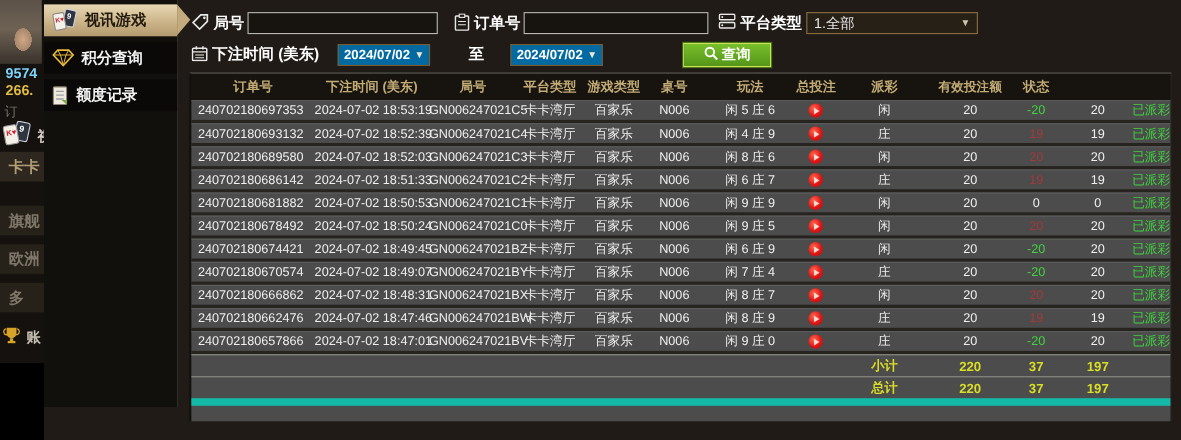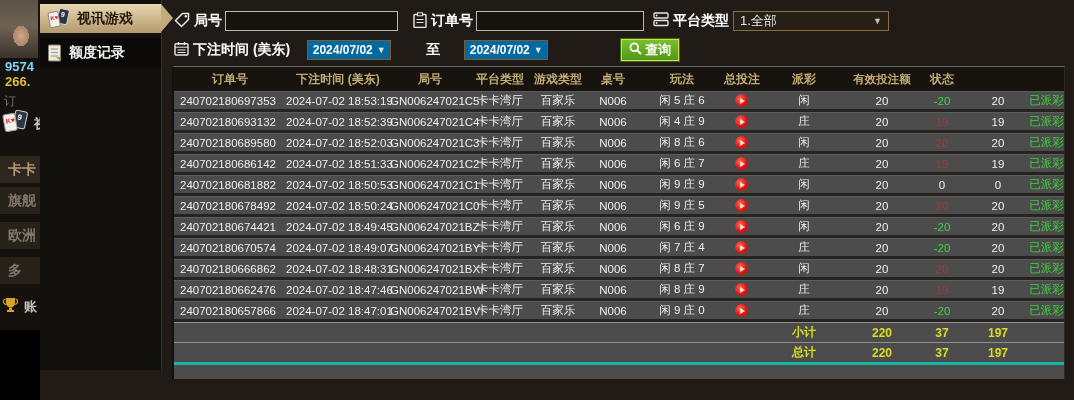--- a/index.html
+++ b/index.html
@@ -50,21 +50,21 @@
     font-size:12px;padding:0 4px;outline:none;}
   .fselect{width:142px;height:18px;background:#272017;border:1px solid #8a6f3e;color:#e8e8e8;font-size:13px;
     display:flex;align-items:center;justify-content:space-between;padding:0 6px;cursor:pointer;}
   .fselect .chev{color:#cfc4a8;font-size:9px;}
   .date-btn{width:82px;height:18px;background:#0369a1;border:1px solid #7a5c30;color:#fff;font-weight:bold;
     font-size:12px;display:flex;align-items:center;justify-content:center;gap:4px;cursor:pointer;}
   .date-btn .chev{font-size:9px;color:#f0e6d2;}
   .to-label{color:#fff;font-weight:bold;font-size:14px;}
   .search-btn{height:20px;background:linear-gradient(180deg,#79bf2c 0%,#549619 100%);
     border:1px solid #cde05a;box-shadow:0 0 0 1px #3c6c10;color:#fff;font-weight:bold;font-size:13px;
-    display:flex;align-items:center;gap:3px;padding:0 7px;cursor:pointer;}
+    display:flex;align-items:center;gap:3px;padding:0 18px;cursor:pointer;}
 
   
   .bet-table{--cols:112px 104px 80px 60px 56px 54px 84px 34px 92px 64px 56px 56px 41px;
     margin:5px 0 0 10px;width:893px;box-sizing:border-box;
     border-left:2px solid #131110;border-right:1px solid #2a2724;border-top:1px solid #6b6b66;}
   .t-head{display:grid;grid-template-columns:var(--cols);background:#17130f;color:#c2ab74;
     font-weight:bold;font-size:12px;height:24px;align-items:center;text-align:center;white-space:nowrap;}
   .t-head .h-result{grid-column:span 2;}
   .t-head .h-valid{font-size:11.5px;}
   .t-row{display:grid;grid-template-columns:var(--cols);height:17px;align-items:center;text-align:center;
@@ -73,21 +73,21 @@
   .play{width:13px;height:13px;border-radius:50%;margin:0 auto;position:relative;cursor:pointer;
     background:radial-gradient(circle at 38% 35%,#ff6a52 0%,#e01414 55%,#b60d0d 100%);}
   .play::after{content:"";position:absolute;left:5px;top:3.5px;width:0;height:0;
     border-top:3px solid transparent;border-bottom:3px solid transparent;border-left:5px solid #ffd9d0;}
   .pay-neg{color:#41d341;}
   .pay-pos{color:#a23a3a;}
   .pay-zero{color:#efefef;}
   .c-status{color:#3ed23e;}
   .t-sum{display:grid;grid-template-columns:var(--cols);height:19px;align-items:center;text-align:center;
     background:#4c4c4c;color:#d9dd25;font-weight:bold;font-size:12px;border-top:1px solid #8f8f85;}
-  .t-sum.last{border-bottom:3px solid #14b8a6;}
+  .t-sum.last{border-bottom:7px solid #14b8a6;}
   .s-label{grid-column:9;}
   .s-bet{grid-column:10;}
   .s-pay{grid-column:11;}
   .s-valid{grid-column:12;}
   .t-empty{height:14px;background:#4c4c4c;}
 </style>
 </head>
 <body>
 
 <div class="bg-col">
@@ -103,21 +103,21 @@
             <text x="15" y="10" font-size="8" fill="#fff" font-weight="bold">9</text>
           </g>
         <g transform="rotate(-10 8 12)">
             <rect x="2" y="4" width="12" height="17" rx="2" fill="#f5f0e8" stroke="#999"></rect>
             <text x="4" y="13" font-size="7" fill="#cf1f2e" font-weight="bold">K♥</text>
           </g>
       </svg>
     </span>
     <span>视</span>
   </div>
-  <div class="bg-strip hl" style="top:156px;">卡卡</div>
+  <div class="bg-strip hl" style="top:138px;">卡卡</div>
   <div class="bg-strip" style="top:187px;">旗舰</div>
   <div class="bg-strip" style="top:222px;">欧洲</div>
   <div class="bg-strip" style="top:257px;">多</div>
   <div class="bg-trophy-row">
     <span class="ic">
       <svg width="17" height="16" viewBox="0 0 17 16">
         <path d="M4 1 h9 v5 a4.5 4.5 0 0 1 -9 0 z" fill="#d8a428"></path>
         <path d="M3.5 2 a2.6 2.6 0 0 0 1.2 5.2 M13.5 2 a2.6 2.6 0 0 1 -1.2 5.2" stroke="#d8a428" stroke-width="1.2" fill="none"></path>
         <rect x="7" y="10.5" width="3" height="2.5" fill="#d8a428"></rect>
         <rect x="5" y="13" width="7" height="2" fill="#d8a428"></rect>
@@ -143,20 +143,30 @@
             <g transform="rotate(-10 7 11)">
                 <rect x="2" y="4" width="10" height="15" rx="1.5" fill="#f5f0e8" stroke="#888"></rect>
                 <text x="3.5" y="12" font-size="6" fill="#cf1f2e" font-weight="bold">K♥</text>
               </g>
           </svg>
         </span>
         <span>视讯游戏</span>
       </div>
       <div class="side-item">
         <span class="ic">
+          <svg width="21" height="17" viewBox="0 0 21 17">
+            <polygon points="5.5,1.5 15.5,1.5 19.5,6 10.5,15.5 1.5,6" fill="none" stroke="#e8b93a" stroke-width="1.5"></polygon>
+            <line x1="1.5" y1="6" x2="19.5" y2="6" stroke="#e8b93a"></line>
+            <polyline points="5.5,1.5 8,6 10.5,15.5 13,6 15.5,1.5" fill="none" stroke="#e8b93a" stroke-width="0.9"></polyline>
+          </svg>
+        </span>
+        <span>积分查询</span>
+      </div>
+      <div class="side-item">
+        <span class="ic">
           <svg width="16" height="18" viewBox="0 0 16 18">
             <rect x="1.5" y="1" width="12" height="16" rx="1" fill="#efe9dc" stroke="#8a8272"></rect>
             <line x1="4" y1="5" x2="11" y2="5" stroke="#9aa0a8" stroke-width="1.2"></line>
             <line x1="4" y1="8.5" x2="11" y2="8.5" stroke="#9aa0a8" stroke-width="1.2"></line>
             <line x1="4" y1="12" x2="11" y2="12" stroke="#9aa0a8" stroke-width="1.2"></line>
             <path d="M9 13 l4.5 0 0 4 z" fill="#7dae3c"></path>
           </svg>
         </span>
         <span>额度记录</span>
       </div>

